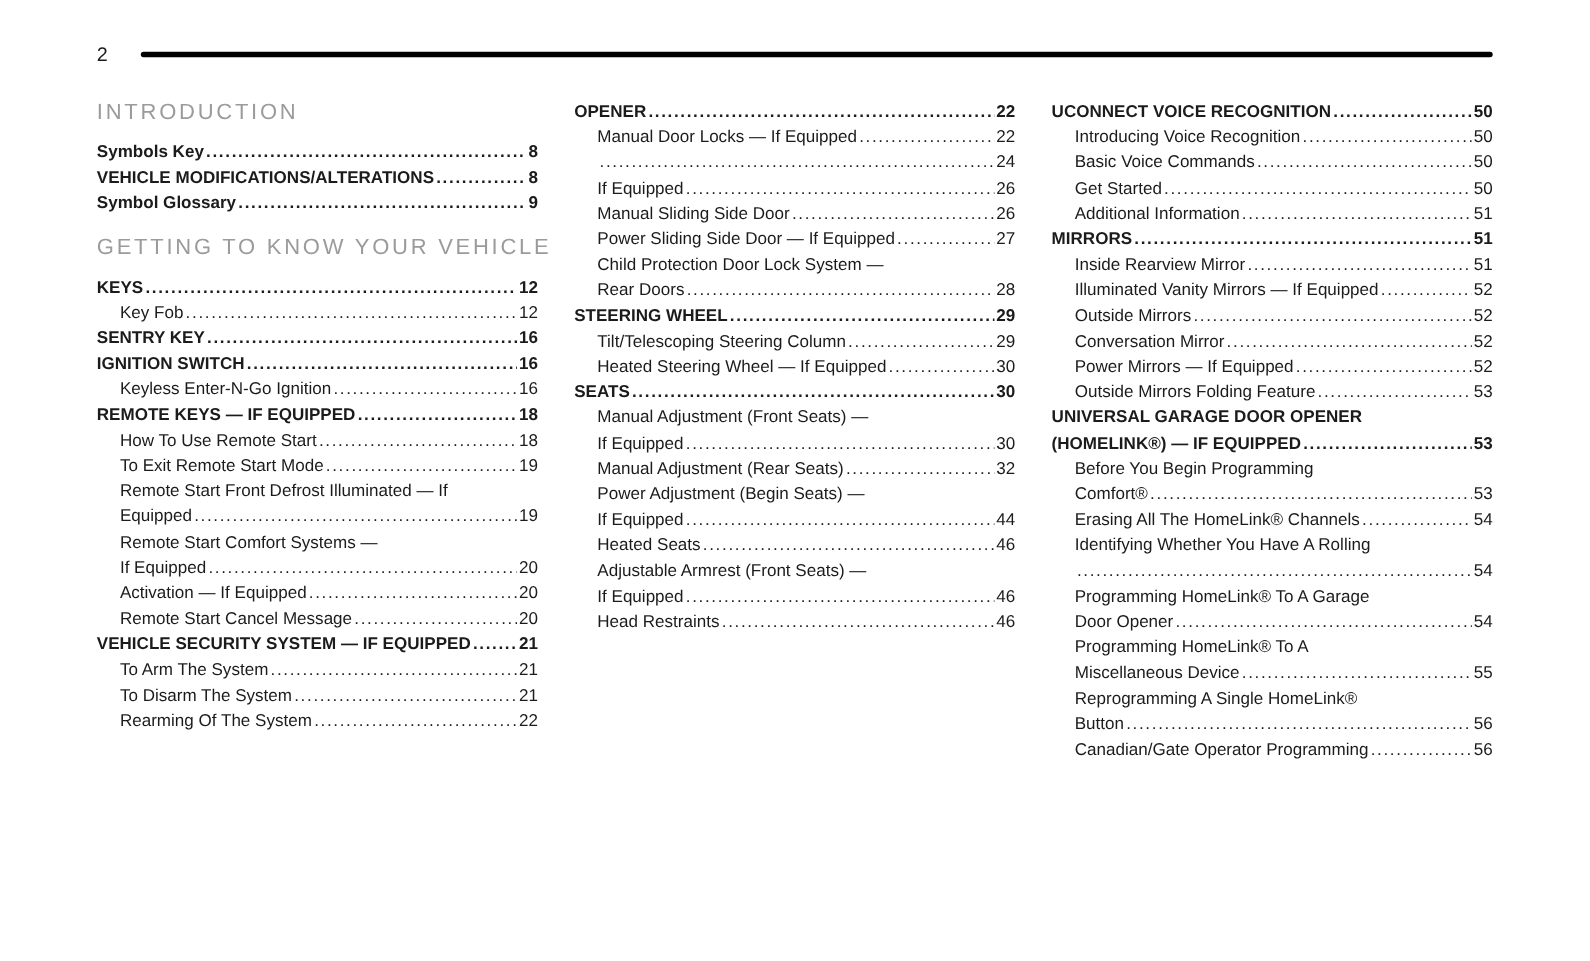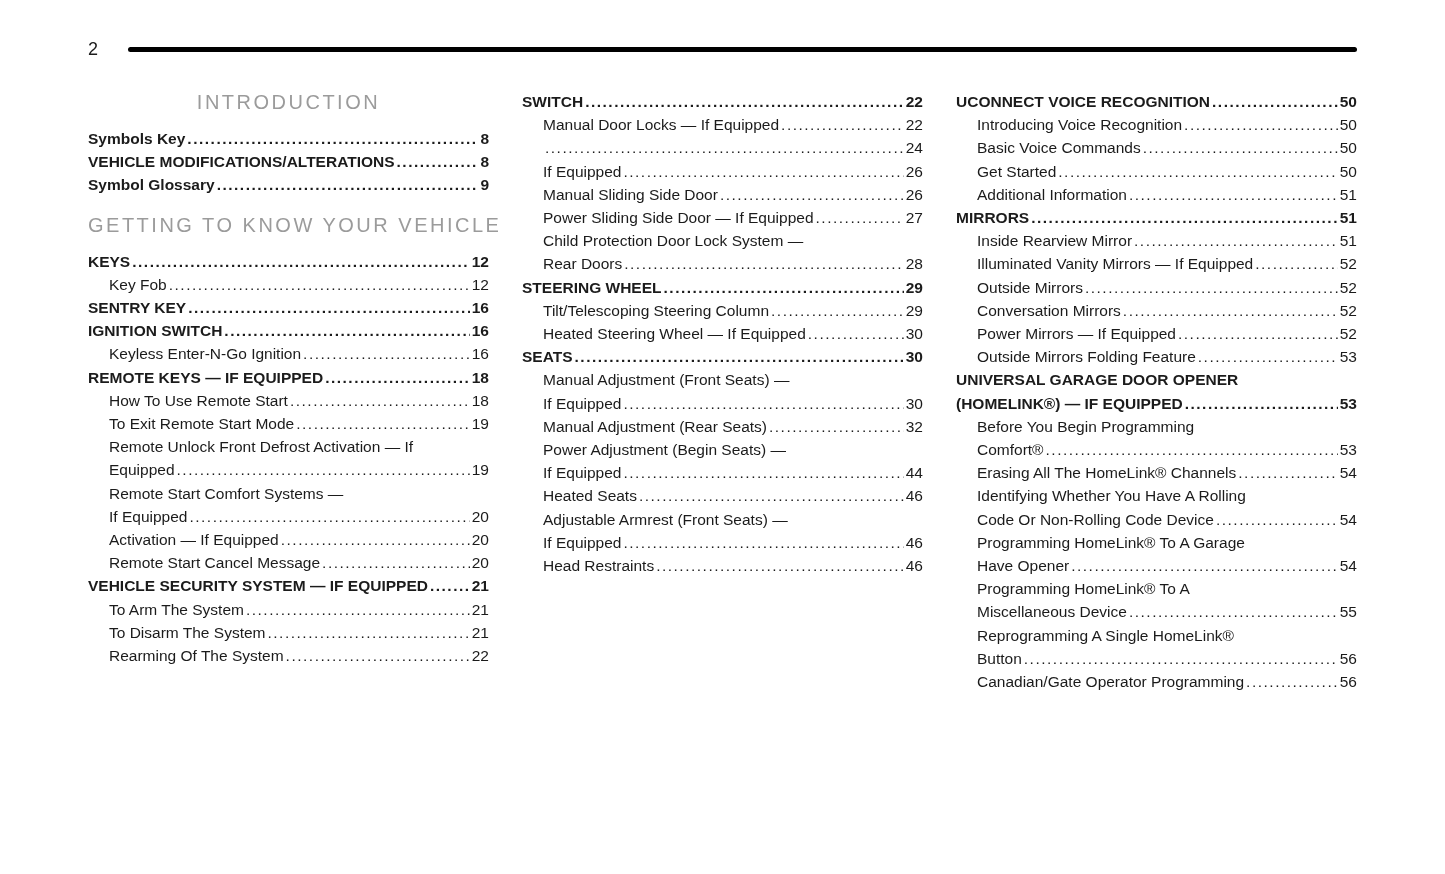--- a/index.html
+++ b/index.html
@@ -40,21 +40,20 @@
     flex: 0 0 401px;
   }
   .section-heading {
     color: var(--heading, #9b9b9b);
     font-size: 20px;
     font-weight: 400;
     letter-spacing: 2.5px;
     margin: 16px 0 13px 0;
     line-height: 24px;
     white-space: nowrap;
-    text-align: center;
   }
   .col .section-heading:first-child { margin-top: 0; }
   .entry {
     font-size: 15.5px;
     line-height: 23.2px;
     font-weight: 400;
   }
   .entry.bold { font-weight: 700; }
   .entry.indent { padding-left: 21px; }
   .pre-line { white-space: nowrap; }
@@ -160,21 +159,21 @@
           </div>
         </div>
         <div class="entry indent">
           <div class="leader-line">
             <span class="label">To Exit Remote Start Mode</span>
             <span class="dots"></span>
             <span class="pagenum">19</span>
           </div>
         </div>
         <div class="entry indent">
-          <div class="pre-line">Remote Unlock Front Defrost Activation — If</div>
+          <div class="pre-line">Remote Start Front Defrost Illuminated — If</div>
           <div class="leader-line">
             <span class="label">Equipped</span>
             <span class="dots"></span>
             <span class="pagenum">19</span>
           </div>
         </div>
         <div class="entry indent">
           <div class="pre-line">Remote Start Comfort Systems —</div>
           <div class="leader-line">
             <span class="label">If Equipped</span>
@@ -221,21 +220,21 @@
           <div class="leader-line">
             <span class="label">Rearming Of The System</span>
             <span class="dots"></span>
             <span class="pagenum">22</span>
           </div>
         </div>
       </div>
     <div class="col">
         <div class="entry bold">
           <div class="leader-line">
-            <span class="label">SWITCH</span>
+            <span class="label">OPENER</span>
             <span class="dots"></span>
             <span class="pagenum">22</span>
           </div>
         </div>
         <div class="entry indent">
           <div class="leader-line">
             <span class="label">Manual Door Locks — If Equipped</span>
             <span class="dots"></span>
             <span class="pagenum">22</span>
           </div>
@@ -408,21 +407,21 @@
         </div>
         <div class="entry indent">
           <div class="leader-line">
             <span class="label">Outside Mirrors</span>
             <span class="dots"></span>
             <span class="pagenum">52</span>
           </div>
         </div>
         <div class="entry indent">
           <div class="leader-line">
-            <span class="label">Conversation Mirrors</span>
+            <span class="label">Conversation Mirror</span>
             <span class="dots"></span>
             <span class="pagenum">52</span>
           </div>
         </div>
         <div class="entry indent">
           <div class="leader-line">
             <span class="label">Power Mirrors — If Equipped</span>
             <span class="dots"></span>
             <span class="pagenum">52</span>
           </div>
@@ -453,29 +452,28 @@
         <div class="entry indent">
           <div class="leader-line">
             <span class="label">Erasing All The HomeLink® Channels</span>
             <span class="dots"></span>
             <span class="pagenum">54</span>
           </div>
         </div>
         <div class="entry indent">
           <div class="pre-line">Identifying Whether You Have A Rolling</div>
           <div class="leader-line">
-            <span class="label">Code Or Non-Rolling Code Device</span>
             <span class="dots"></span>
             <span class="pagenum">54</span>
           </div>
         </div>
         <div class="entry indent">
           <div class="pre-line">Programming HomeLink® To A Garage</div>
           <div class="leader-line">
-            <span class="label">Have Opener</span>
+            <span class="label">Door Opener</span>
             <span class="dots"></span>
             <span class="pagenum">54</span>
           </div>
         </div>
         <div class="entry indent">
           <div class="pre-line">Programming HomeLink® To A</div>
           <div class="leader-line">
             <span class="label">Miscellaneous Device</span>
             <span class="dots"></span>
             <span class="pagenum">55</span>

